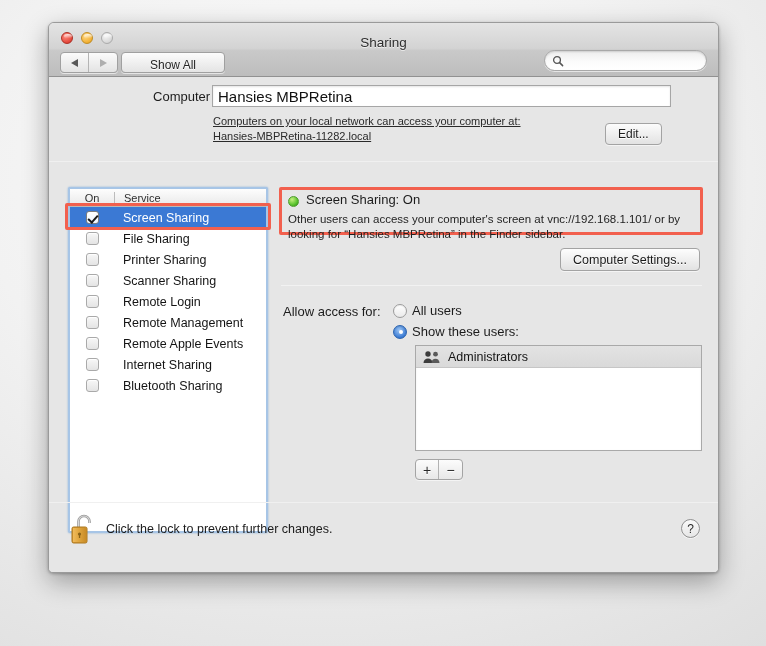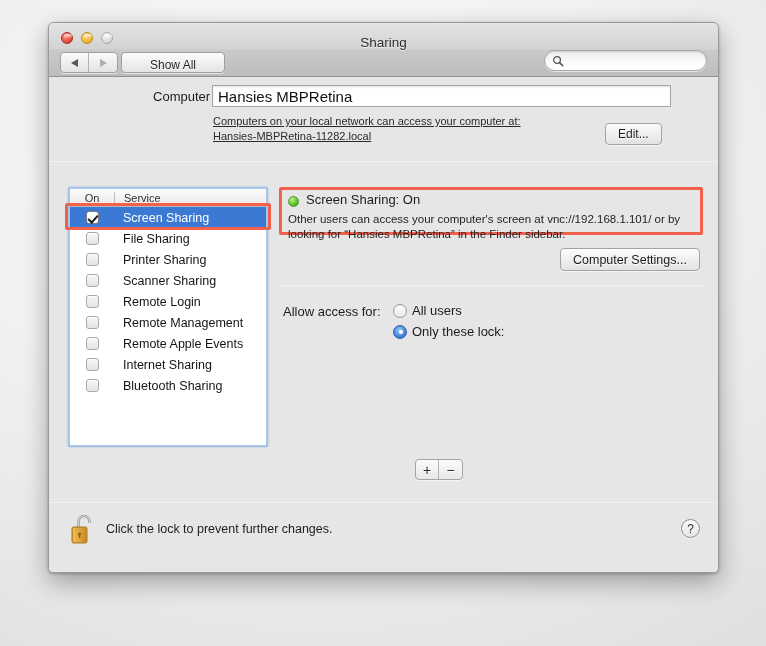--- a/index.html
+++ b/index.html
@@ -143,21 +143,21 @@
   }
   #top-divider {
     position: absolute; left: 0; right: 0; top: 84px;
     height: 1px; background: #c4c4c4;
     border-bottom: 1px solid #f0f0f0;
   }
 
   
   #service-panel {
     position: absolute; left: 19px; top: 110px;
-    width: 200px; height: 260px;
+    width: 200px; height: 346px;
     border: 2px solid #a7c5e6;
     border-radius: 2px;
     background: #fff;
     box-shadow: 0 0 2px rgba(110,160,215,0.8);
   }
   #service-header {
     height: 18px;
     display: flex; align-items: center;
     background: linear-gradient(to bottom, #fdfdfd, #e9e9e9);
     border-bottom: 1px solid #b9b9b9;
@@ -455,23 +455,34 @@
     <div id="panel-divider"></div>
 
     <div id="allow-label">Allow access for:</div>
 
     <div class="radio-row" id="radio-all">
       <span class="radio"></span>
       <span>All users</span>
     </div>
     <div class="radio-row" id="radio-only">
       <span class="radio on"></span>
-      <span>Only these lock:</span>
-    </div>
-
+      <span>Show these users:</span>
+    </div>
+
+    <div id="users-box">
+      <div id="user-row">
+        <svg id="group-icon" viewBox="0 0 18 14">
+          <circle cx="5" cy="4" r="2.7" fill="#3c3c3c"></circle>
+          <path d="M0.5 13c0-3 2-4.6 4.5-4.6S9.5 10 9.5 13z" fill="#3c3c3c"></path>
+          <circle cx="12.5" cy="4.2" r="2.4" fill="#5a5a5a"></circle>
+          <path d="M8.5 13c0-2.8 1.8-4.3 4-4.3s4 1.5 4 4.3z" fill="#5a5a5a"></path>
+        </svg>
+        <span id="user-name">Administrators</span>
+      </div>
+    </div>
 
     <div id="addrem">
       <div class="ar-btn" id="btn-add">
         <span>+</span>
       </div>
       <div class="ar-btn" id="btn-remove">
         <span>−</span>
       </div>
     </div>
 

